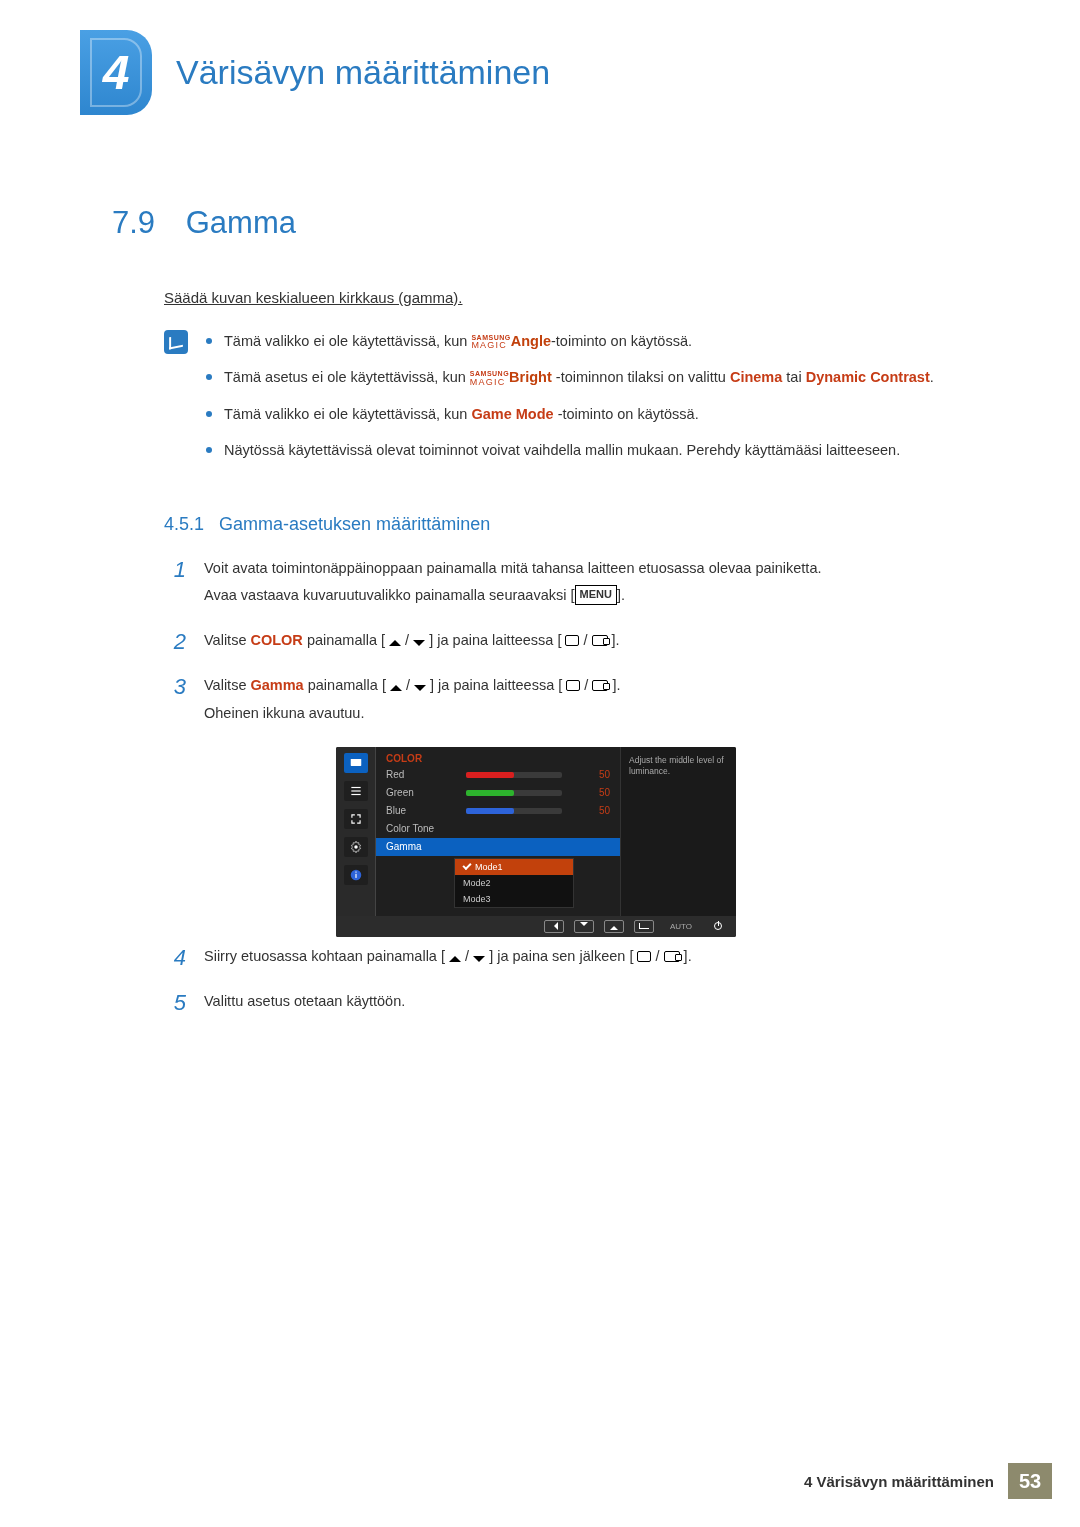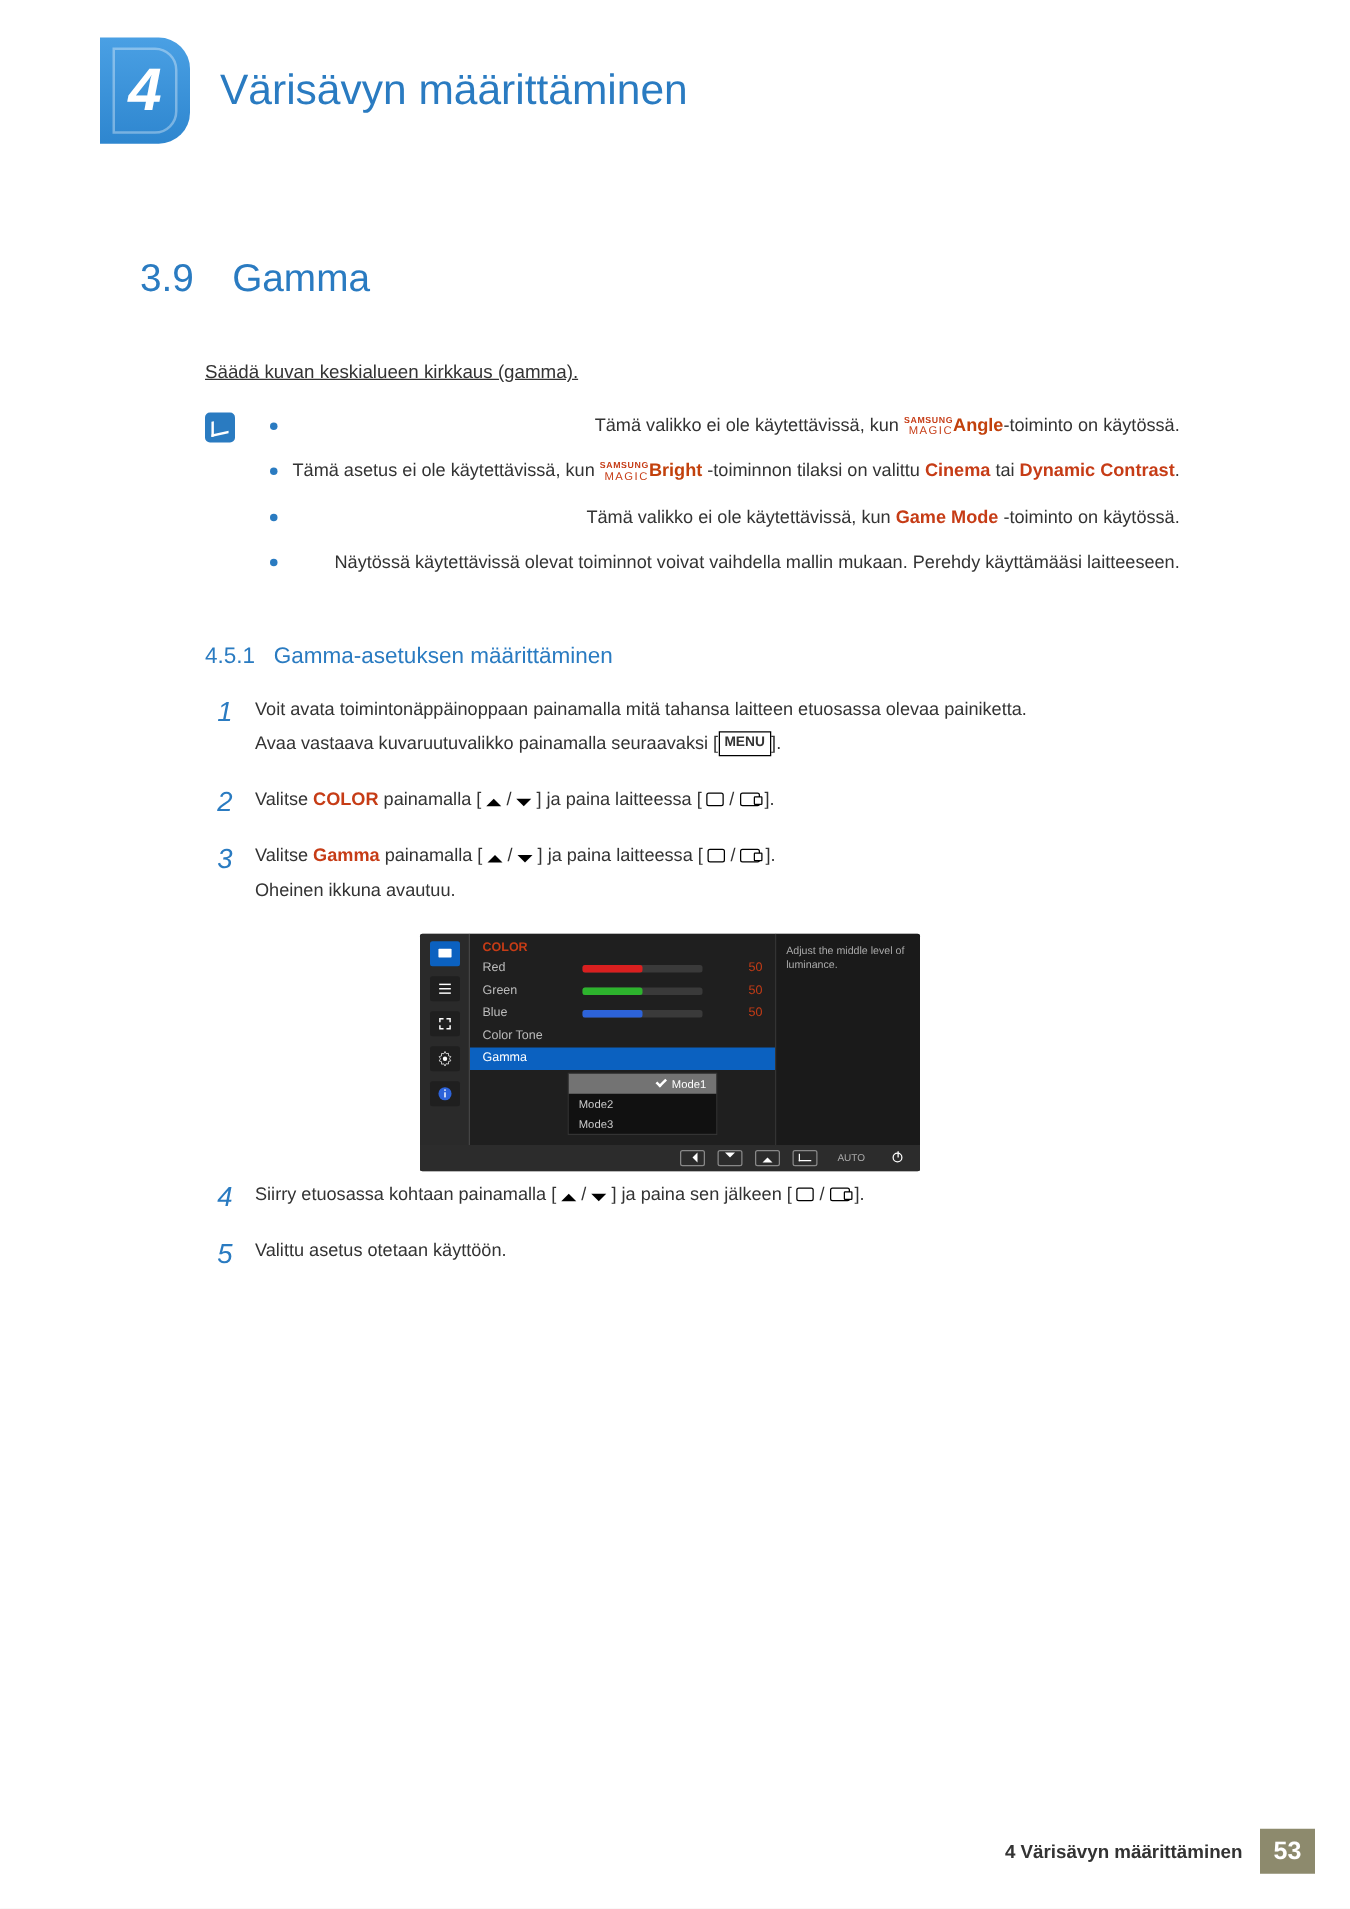--- a/index.html
+++ b/index.html
@@ -62,23 +62,22 @@
   .lead {
     font-size: 15px;
     color: #333;
     margin: 0 0 24px 52px;
     text-decoration: underline;
   }
 
   
   .note-block {
     display:flex;
-    gap:28px;
+    gap:18px;
     margin-left:52px;
-    text-align:right;
   }
   .note-icon {
     width:24px;height:24px;border-radius:4px;background:#2a7bc1;
     position:relative;flex:0 0 24px;
   }
   .note-icon::after{
     content:"";position:absolute;left:5px;top:6px;width:12px;height:10px;
     border-left:2px solid #fff;border-bottom:2px solid #fff;
     transform:rotate(-12deg) skewX(-12deg);
   }
@@ -146,21 +145,21 @@
   .osd-row .lbl{width:60px;color:#bbb;}
   .osd-row .bar{flex:1;height:6px;background:#3a3a3a;position:relative;border-radius:2px;}
   .osd-row .bar span{position:absolute;left:0;top:0;bottom:0;border-radius:2px;}
   .osd-row .val{width:28px;text-align:right;color:#c63c16;}
   .osd-row.sel{ background:#0b61c0;color:#fff;}
   .osd-row.sel .lbl{color:#fff;}
   .osd-sub {
     margin:2px 0 8px 78px;width:120px;background:#111;border:1px solid #333;
   }
   .osd-sub .opt{ padding:3px 8px;font-size:9px;color:#ccc;display:flex;align-items:center;gap:4px;}
-  .osd-sub .opt.sel{ background:#737373;color:#fff;justify-content:flex-end;}
+  .osd-sub .opt.sel{ background:#c2410c;color:#fff;}
   .tick{ display:inline-block;width:8px;height:5px;border-left:2px solid #fff;border-bottom:2px solid #fff;transform:rotate(-45deg);margin-top:-3px;}
   .osd-hint {
     width:116px;background:#1a1a1a;border-left:1px solid #333;
     padding:8px 8px;font-size:8.5px;color:#aaa;line-height:1.3;
   }
   .osd-footer{
     display:flex;justify-content:flex-end;align-items:center;
     background:#2c2c2c;padding:4px 8px;gap:10px;text-align:center;
   }
   .osd-footer .fi{width:20px;height:13px;border:1px solid #888;border-radius:2px;display:flex;align-items:center;justify-content:center;}
@@ -191,21 +190,21 @@
   <div class="chap-header">
     <div class="chap-badge">
       <span>4</span>
     </div>
     <div class="chap-title">Värisävyn määrittäminen</div>
   </div>
 
   <div class="content">
 
     <h2 class="sec-heading">
-      <span class="num">3.9</span>
+      <span class="num">7.9</span>
       <span>Gamma</span>
     </h2>
 
     <p class="lead">Säädä kuvan keskialueen kirkkaus (gamma).</p>
 
     <div class="note-block">
       <div class="note-icon"></div>
       <ul class="note-list">
 
         <li class="note-item">

